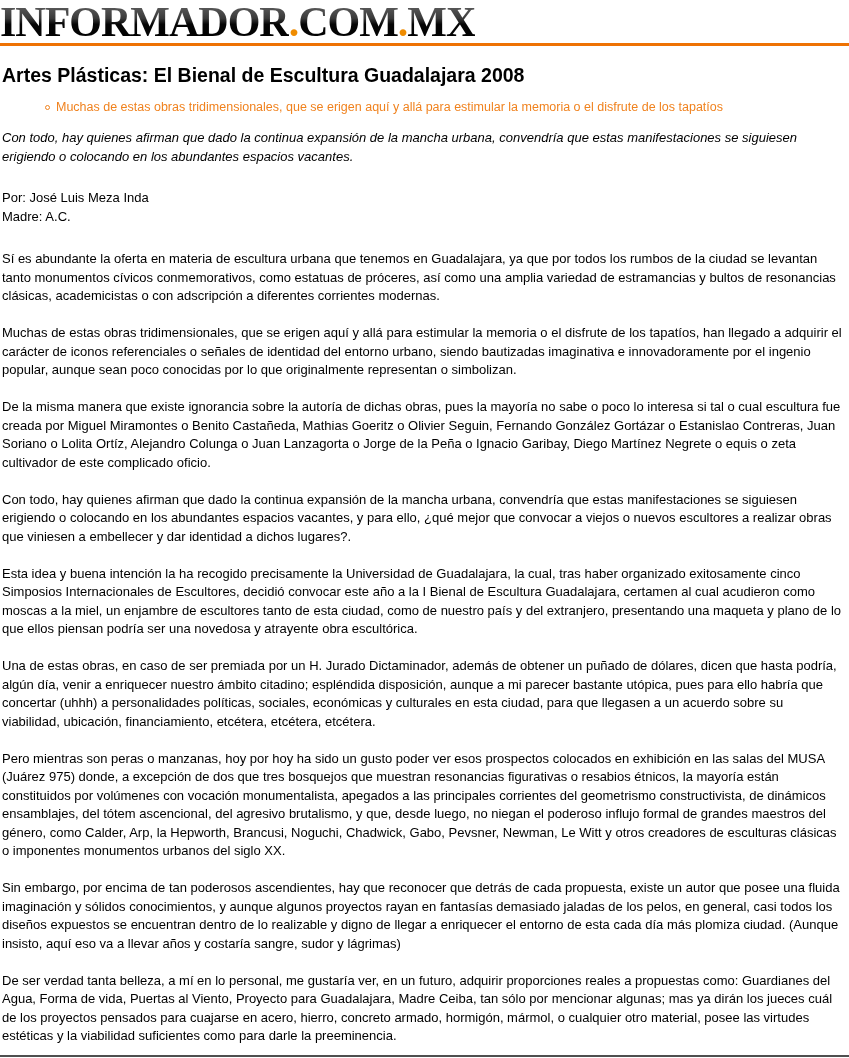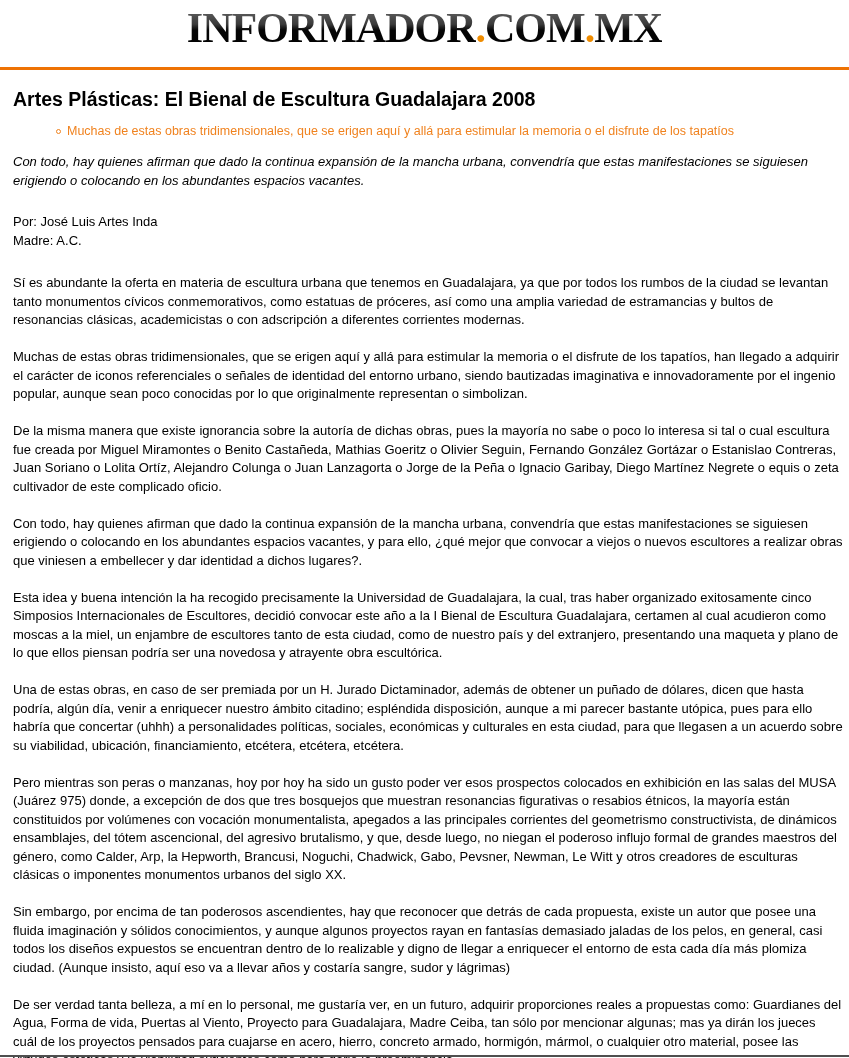--- a/index.html
+++ b/index.html
@@ -5,41 +5,41 @@
   * { margin:0; padding:0; box-sizing:border-box; }
   html, body { background:#ffffff; }
   .page {
     position:relative;
     width:849px; height:1058px;
     overflow:hidden;
     background:#ffffff;
     color:#000000;
     font-family:"Liberation Sans","DejaVu Sans",sans-serif;
   }
-  .masthead { text-align:center; padding-top:6px; height:67px; }
+  .masthead { height:43px; }
   .logo {
     display:inline-block;
     font-family:"Liberation Serif","DejaVu Serif",serif;
     font-weight:bold;
     font-size:42px;
     line-height:44px;
     letter-spacing:-1px;
     color:#141414;
     cursor:pointer;
   }
   @supports (-webkit-background-clip: text) {
     .logo .glossy {
       background:linear-gradient(180deg,#6e6e6e 0%,#3a3a3a 42%,#050505 55%,#000000 100%);
       -webkit-background-clip:text;
       -webkit-text-fill-color:transparent;
     }
   }
   .logo .dot { color:#ef8c00; -webkit-text-fill-color:#ef8c00; }
   .rule { height:3px; background:#ee7203; }
-  .content { padding:0 6px 0 13px; }
+  .content { padding:0 6px 0 2px; }
   .title { margin-top:17px; font-size:19.5px; line-height:24px; font-weight:bold; }
   .highlight {
     margin:12px 0 0 43px;
     font-size:12.5px; line-height:16px;
     color:#f0821e;
   }
   .ring {
     display:inline-block;
     width:5px; height:5px;
     border:1px solid #f0821e;
@@ -70,21 +70,21 @@
 
     <h1 class="title">Artes Plásticas: El Bienal de Escultura Guadalajara 2008</h1>
 
     <div class="highlight">
       <span class="ring"></span><span>Muchas de estas obras tridimensionales, que se erigen aquí y allá para estimular la memoria o el disfrute de los tapatíos</span>
     </div>
 
     <p class="lead">Con todo, hay quienes afirman que dado la continua expansión de la mancha urbana, convendría que estas manifestaciones se siguiesen erigiendo o colocando en los abundantes espacios vacantes.</p>
 
     <div class="byline-block">
-      <div>Por: José Luis Artes Inda</div>
+      <div>Por: José Luis Meza Inda</div>
       <div>Madre: A.C.</div>
     </div>
 
     <div class="body-copy">
       <p>Sí es abundante la oferta en materia de escultura urbana que tenemos en Guadalajara, ya que por todos los rumbos de la ciudad se levantan tanto monumentos cívicos conmemorativos, como estatuas de próceres, así como una amplia variedad de estramancias y bultos de resonancias clásicas, academicistas o con adscripción a diferentes corrientes modernas.</p>
       <p>Muchas de estas obras tridimensionales, que se erigen aquí y allá para estimular la memoria o el disfrute de los tapatíos, han llegado a adquirir el carácter de iconos referenciales o señales de identidad del entorno urbano, siendo bautizadas imaginativa e innovadoramente por el ingenio popular, aunque sean poco conocidas por lo que originalmente representan o simbolizan.</p>
       <p>De la misma manera que existe ignorancia sobre la autoría de dichas obras, pues la mayoría no sabe o poco lo interesa si tal o cual escultura fue creada por Miguel Miramontes o Benito Castañeda, Mathias Goeritz o Olivier Seguin, Fernando González Gortázar o Estanislao Contreras, Juan Soriano o Lolita Ortíz, Alejandro Colunga o Juan Lanzagorta o Jorge de la Peña o Ignacio Garibay, Diego Martínez Negrete o equis o zeta cultivador de este complicado oficio.</p>
       <p>Con todo, hay quienes afirman que dado la continua expansión de la mancha urbana, convendría que estas manifestaciones se siguiesen erigiendo o colocando en los abundantes espacios vacantes, y para ello, ¿qué mejor que convocar a viejos o nuevos escultores a realizar obras que viniesen a embellecer y dar identidad a dichos lugares?.</p>
       <p>Esta idea y buena intención la ha recogido precisamente la Universidad de Guadalajara, la cual, tras haber organizado exitosamente cinco Simposios Internacionales de Escultores, decidió convocar este año a la I Bienal de Escultura Guadalajara, certamen al cual acudieron como moscas a la miel, un enjambre de escultores tanto de esta ciudad, como de nuestro país y del extranjero, presentando una maqueta y plano de lo que ellos piensan podría ser una novedosa y atrayente obra escultórica.</p>
       <p>Una de estas obras, en caso de ser premiada por un H. Jurado Dictaminador, además de obtener un puñado de dólares, dicen que hasta podría, algún día, venir a enriquecer nuestro ámbito citadino; espléndida disposición, aunque a mi parecer bastante utópica, pues para ello habría que concertar (uhhh) a personalidades políticas, sociales, económicas y culturales en esta ciudad, para que llegasen a un acuerdo sobre su viabilidad, ubicación, financiamiento, etcétera, etcétera, etcétera.</p>

